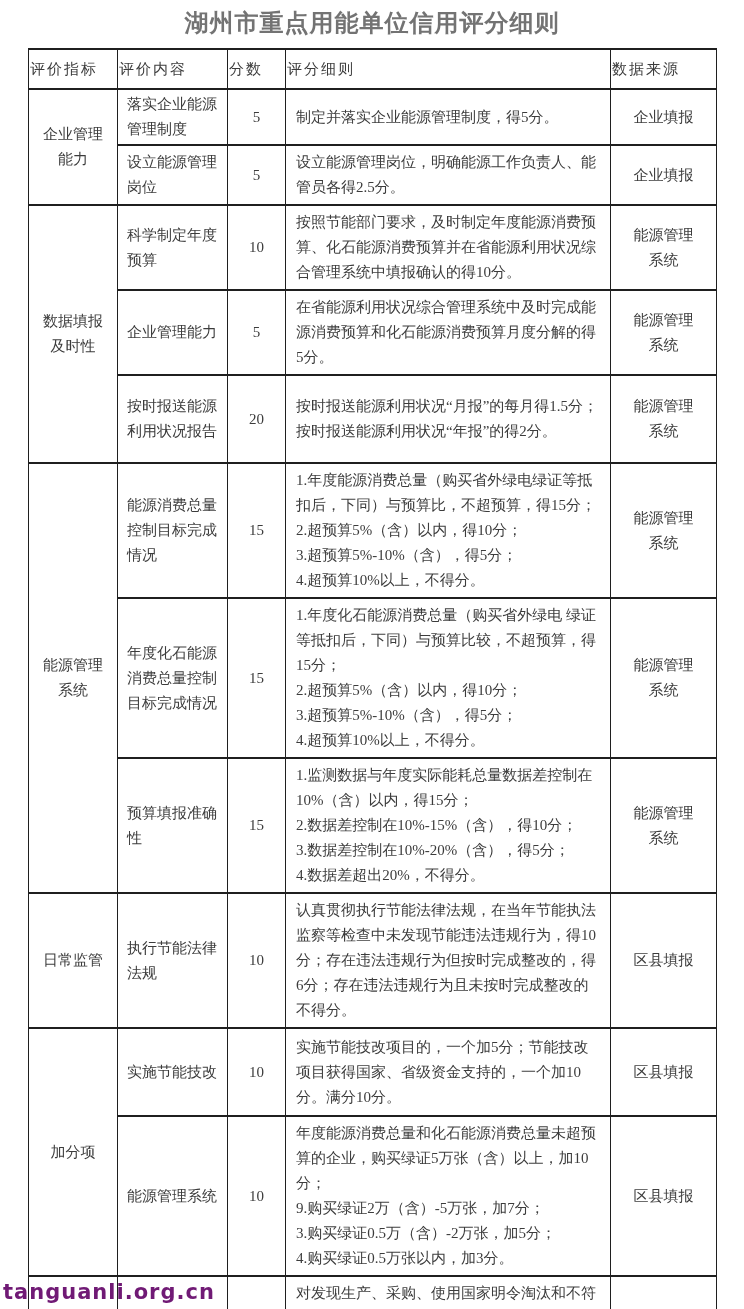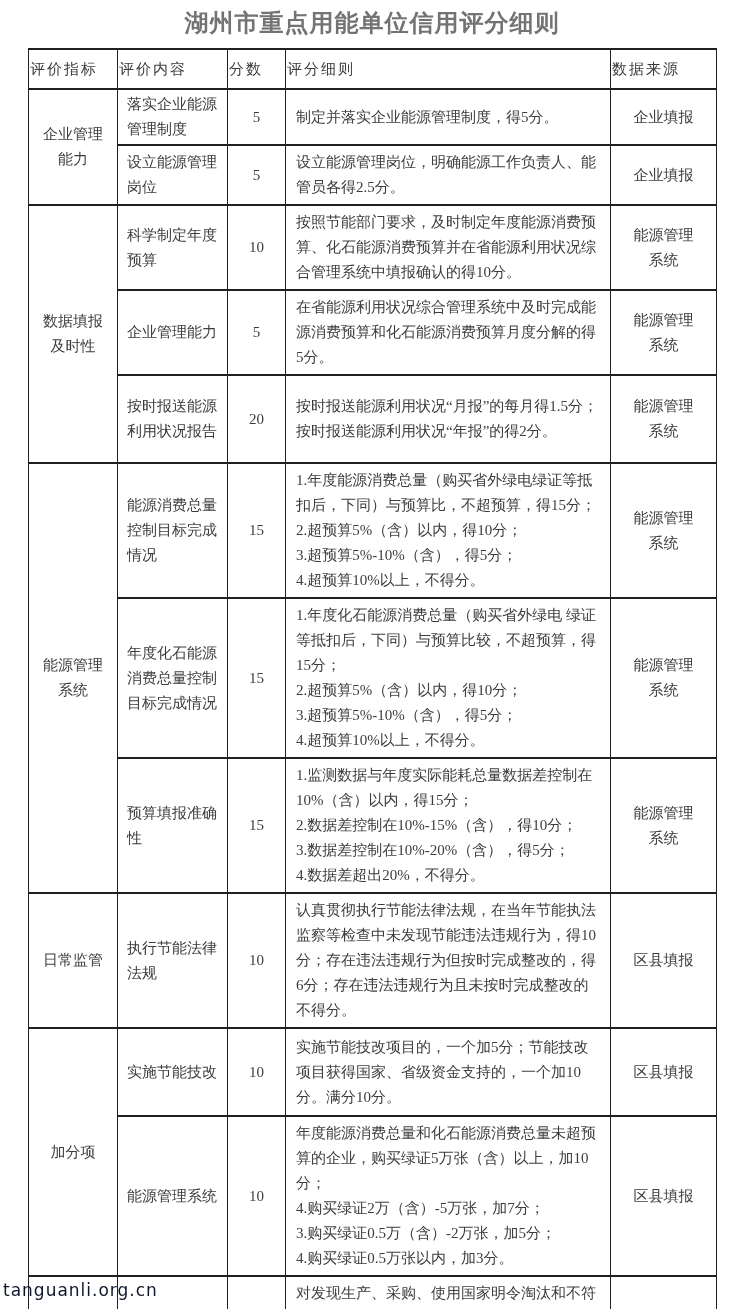--- a/index.html
+++ b/index.html
@@ -69,24 +69,24 @@
   td.col-source {
     text-align: center;
     padding: 2px 17px;
   }
   .d { display: block; }
   .watermark {
     position: absolute;
     left: 3px;
     top: 1280px;
     font-family: "DejaVu Sans", sans-serif;
-    font-size: 17px;
-    font-weight: 400;
+    font-size: 21px;
+    font-weight: 700;
     letter-spacing: 1px;
-    color: #0f172a;
+    color: #701a75;
   }
 </style>
 </head>
 <body>
 
 <h1 class="page-title">湖州市重点用能单位信用评分细则</h1>
 
 <table class="score-table">
   <colgroup>
     <col style="width:89px">
@@ -206,21 +206,21 @@
         <span class="d">实施节能技改项目的，一个加5分；节能技改项目获得国家、省级资金支持的，一个加10分。满分10分。</span>
       </td>
       <td class="col-source">区县填报</td>
     </tr>
 
     <tr style="height:146px">
       <td class="col-content">能源管理系统</td>
       <td class="col-score">10</td>
       <td class="col-details">
         <span class="d">年度能源消费总量和化石能源消费总量未超预算的企业，购买绿证5万张（含）以上，加10分；</span>
-        <span class="d">4.购买绿证2万（含）-5万张，加7分；</span>
+        <span class="d">9.购买绿证2万（含）-5万张，加7分；</span>
         <span class="d">3.购买绿证0.5万（含）-2万张，加5分；</span>
         <span class="d">4.购买绿证0.5万张以内，加3分。</span>
       </td>
       <td class="col-source">区县填报</td>
     </tr>
 
     <tr style="height:105px">
       <td class="col-indicator">扣分项</td>
       <td class="col-content">未及时完成整改</td>
       <td class="col-score">5</td>

